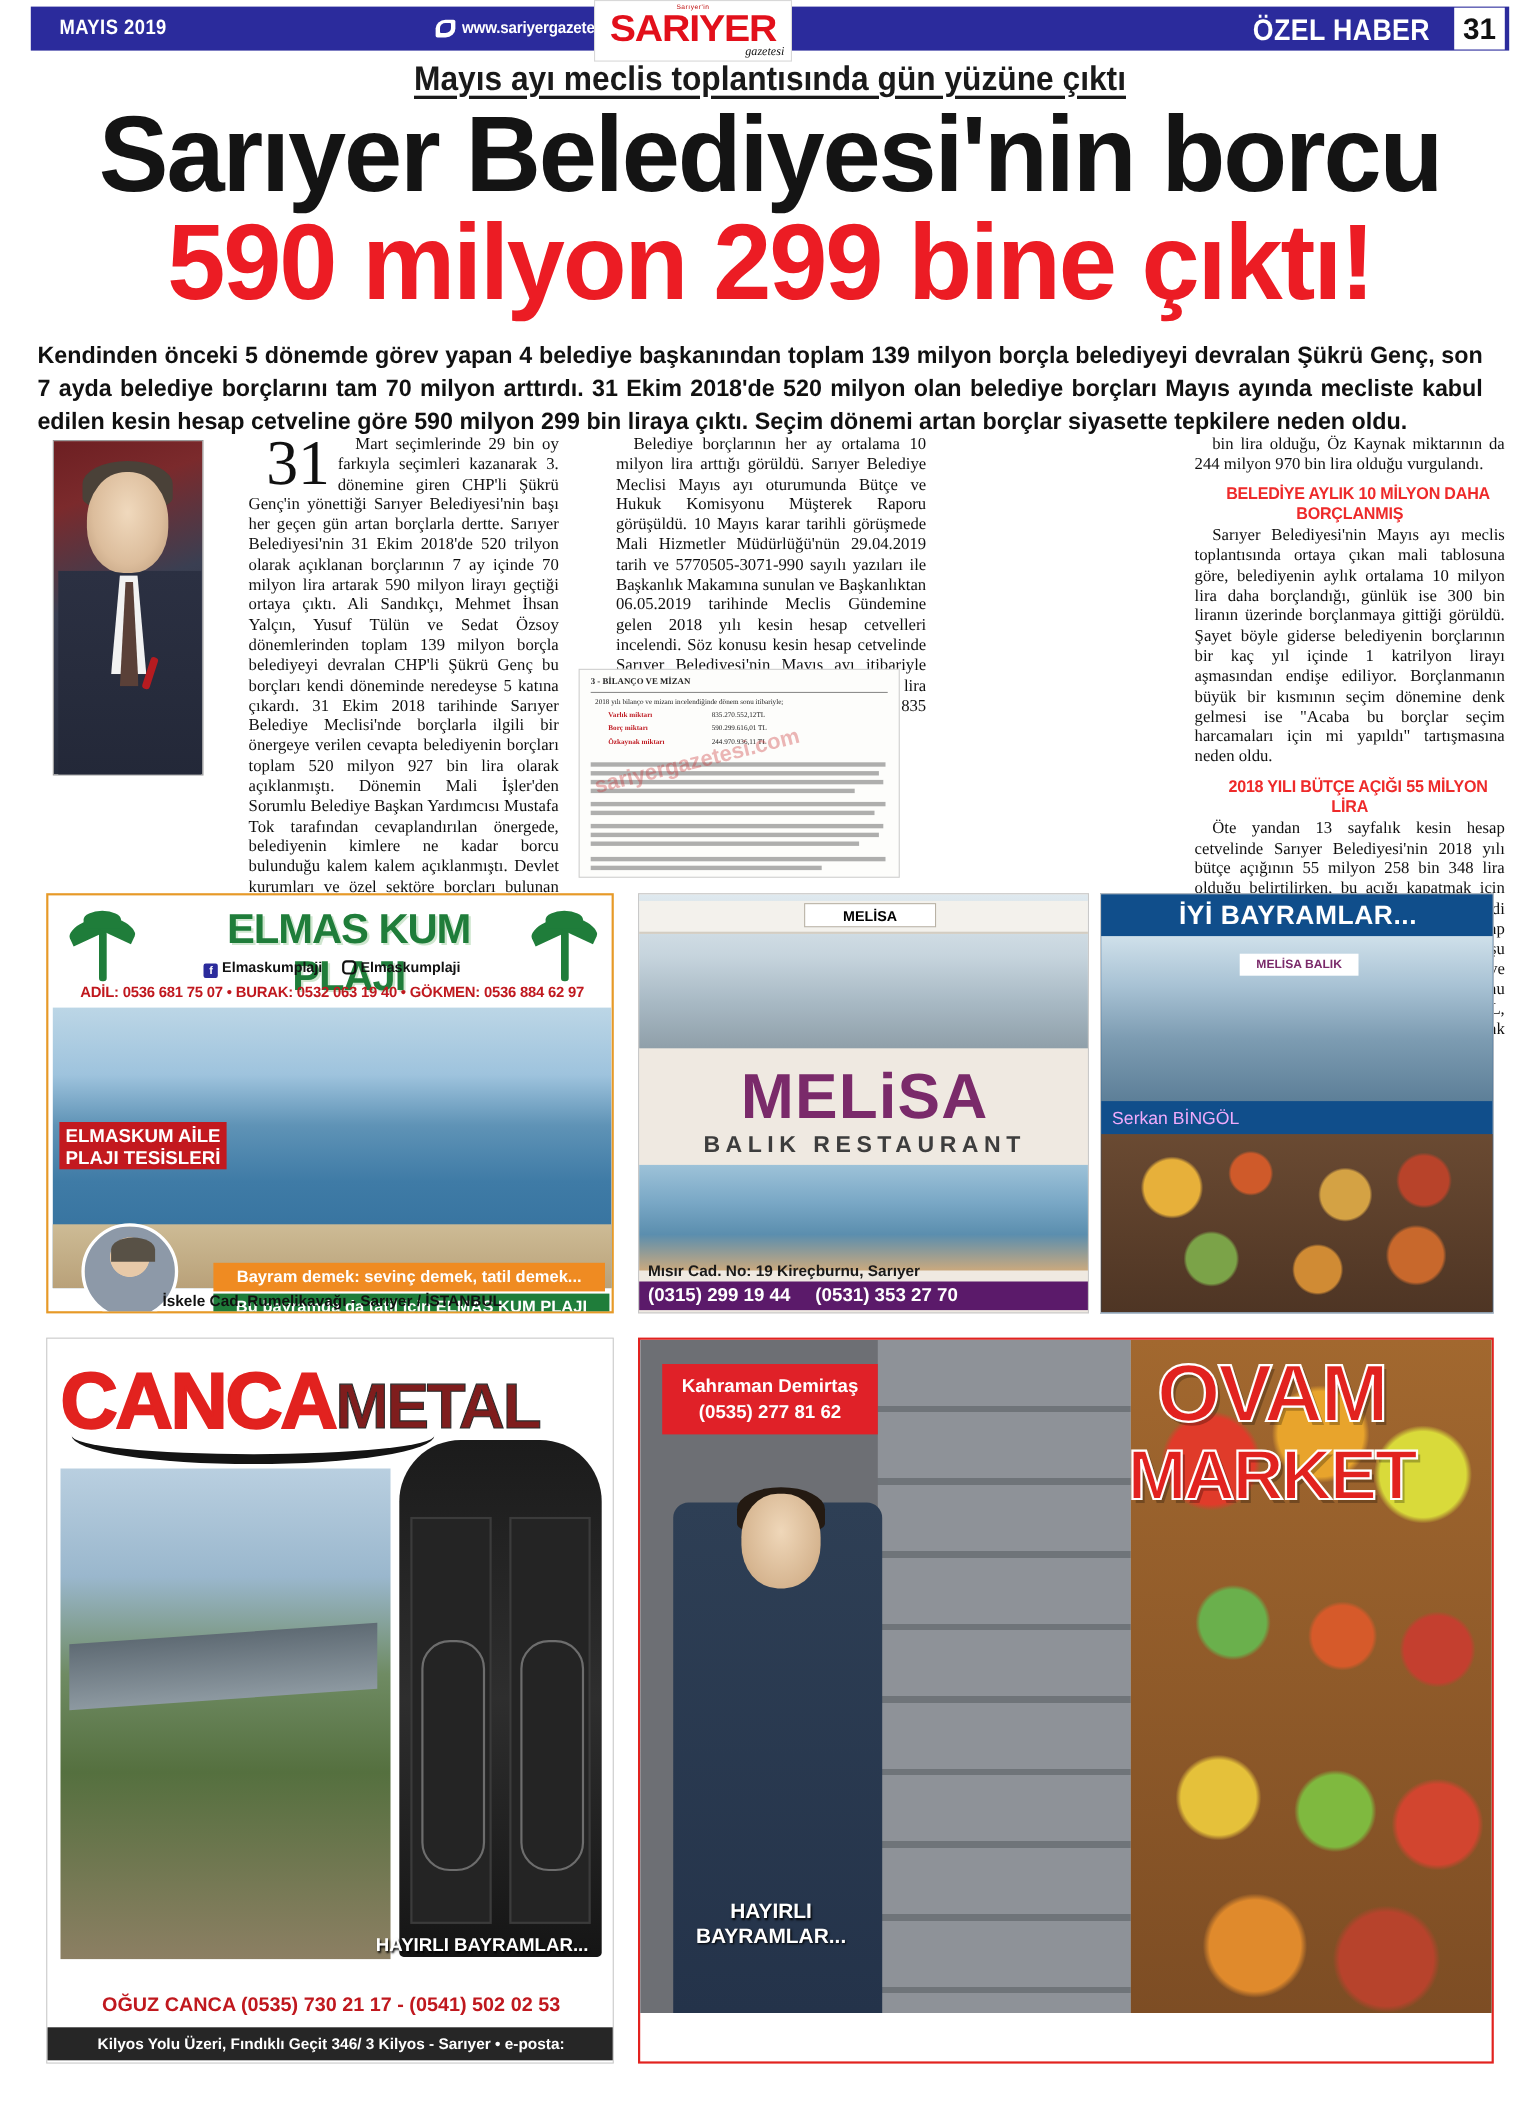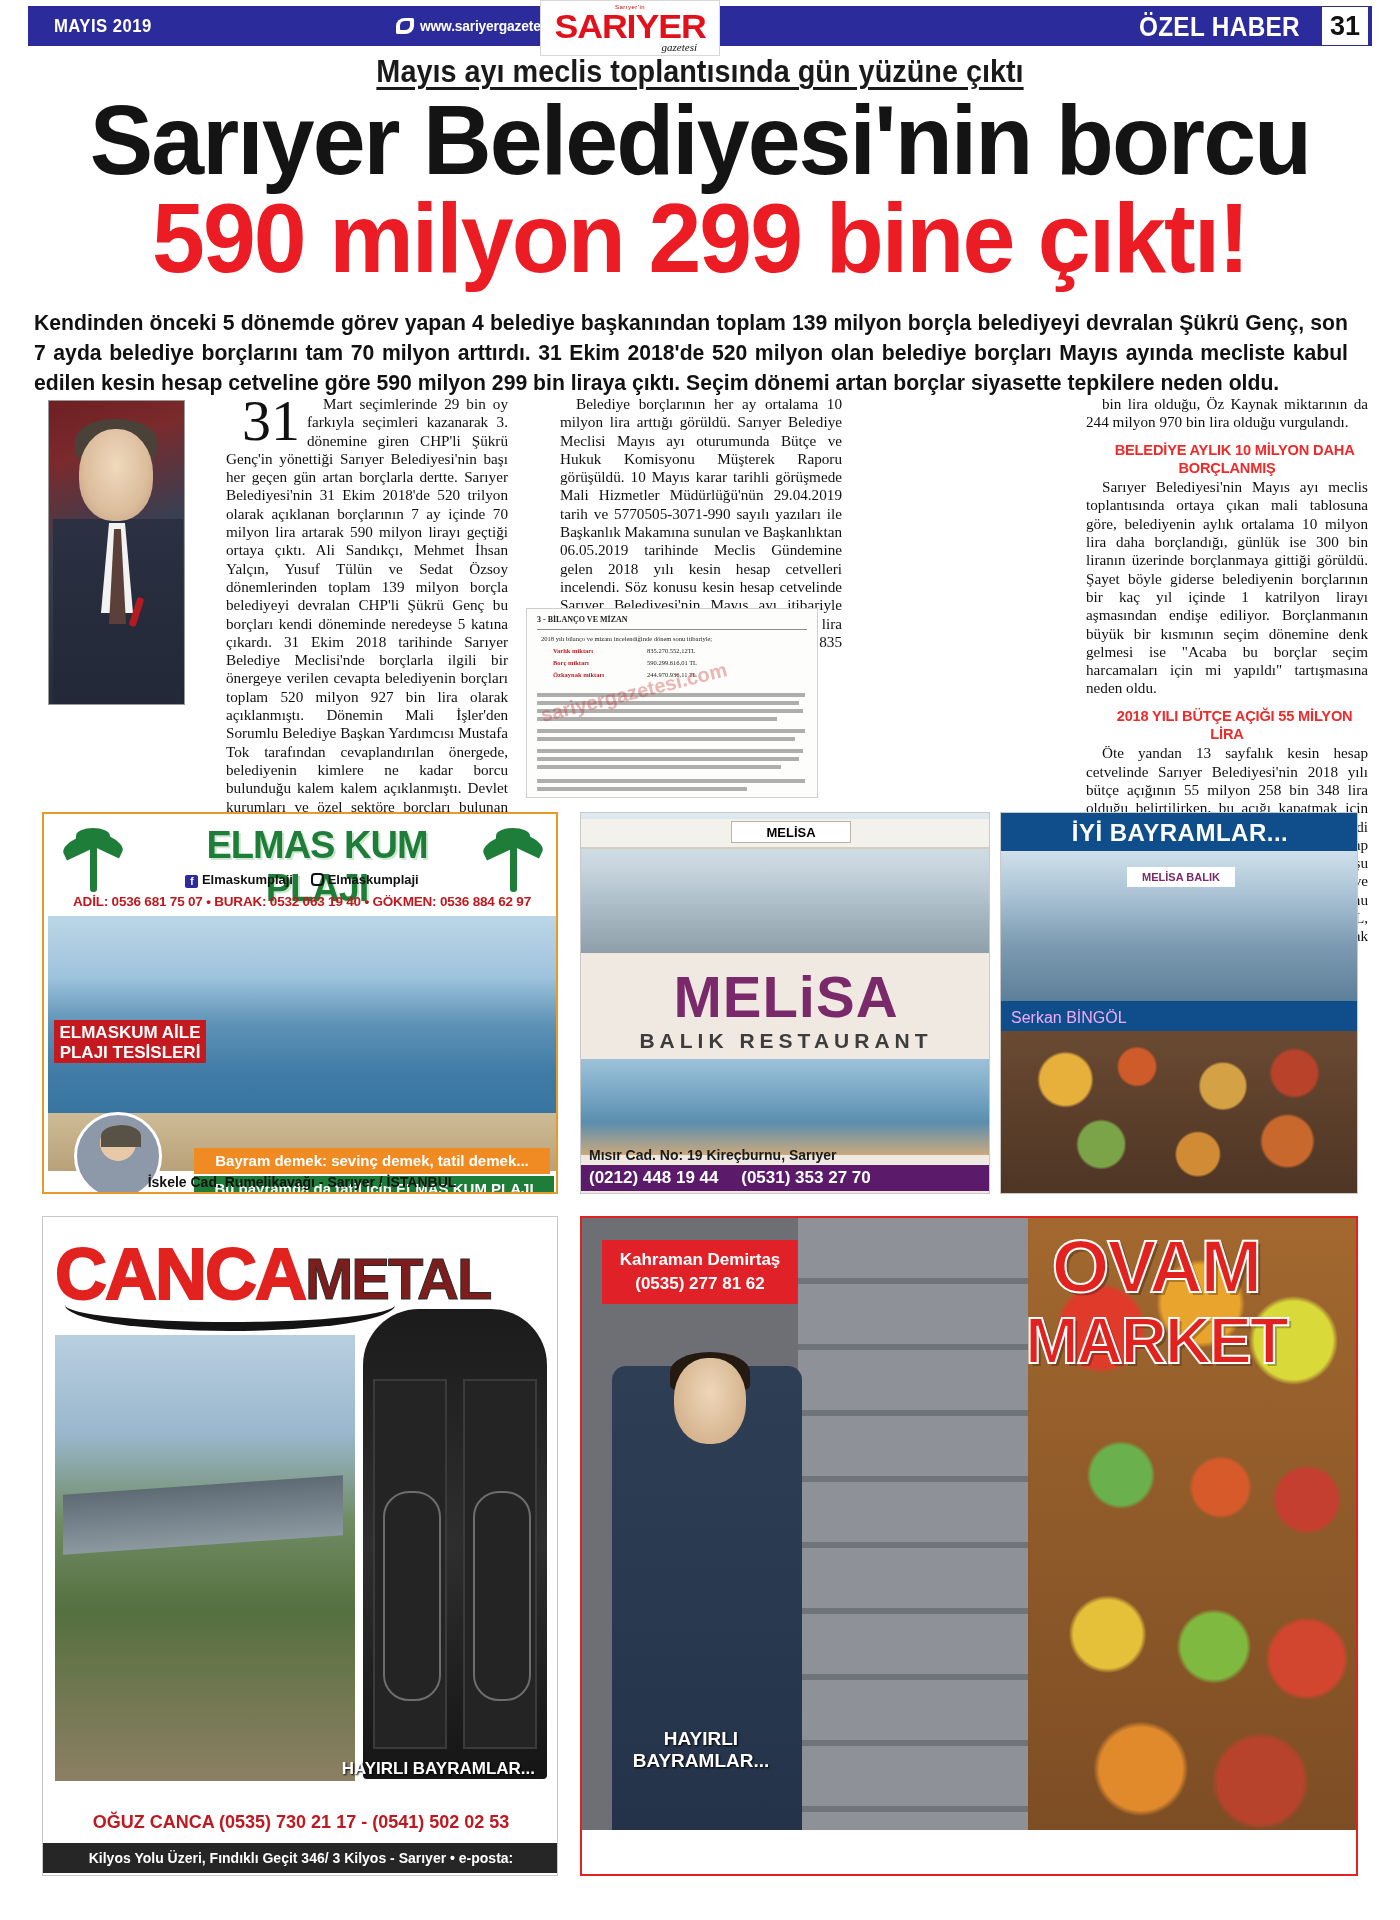--- a/index.html
+++ b/index.html
@@ -40,21 +40,21 @@
     position: absolute; left: 512px; top: -6px; width: 180px; height: 56px;
     background: #ffffff; border: 1px solid #d8d8d8;
     display:flex; flex-direction:column; align-items:center; justify-content:center;
   }
   .logo-sub-top{ font-size:6px; color:#b00; letter-spacing:.5px; line-height:6px; }
   .logo-main{
     font-size: 34px; font-weight: bold; color:#e2101b; line-height:32px;
     letter-spacing:-1px; font-family:"Liberation Sans","DejaVu Sans",sans-serif;
     transform: scaleX(1.05);
   }
-  .logo-script{ font-size:11px; color:#111; font-family:"Liberation Serif",serif; font-style:italic; align-self:flex-end; margin-right:22px; line-height:10px;}
+  .logo-script{ font-size:11px; color:#111; font-family:"Liberation Serif",serif; font-style:italic; align-self:flex-end; margin-right:6px; line-height:10px;}
   .topbar-section {
     position:absolute; right: 72px; top: 6px;
     color:#fff; font-size:27px; font-weight:bold; letter-spacing:.4px;
     transform: scaleX(.9); transform-origin:right center;
   }
   .topbar-page {
     position:absolute; right: 4px; top: 1px; width: 46px; height: 38px;
     background:#ffffff; color:#111; font-size:27px; font-weight:bold;
     display:flex; align-items:center; justify-content:center;
   }
@@ -498,21 +498,21 @@
 <div class="ad ad2">
   <div class="ad2-photo">
     <div class="ad2-canopy"></div>
     <div class="ad2-sign">MELİSA</div>
   </div>
   <div class="ad2-logo">MELiSA</div>
   <div class="ad2-sub">BALIK RESTAURANT</div>
   <div class="ad2-photo2"></div>
   <div class="ad2-addr">Mısır Cad. No: 19 Kireçburnu, Sarıyer</div>
   <div class="ad2-phones">
-    <span>(0212) 448 19 44</span>
+    <span>(0315) 299 19 44</span>
     <span>(0531) 353 27 70</span>
   </div>
 </div>
 
 <div class="ad ad3">
   <div class="ad3-title">İYİ BAYRAMLAR...</div>
   <div class="ad3-photo">
     <div class="ad3-sign">MELİSA BALIK</div>
   </div>
   <div class="ad3-name">Serkan BİNGÖL</div>

